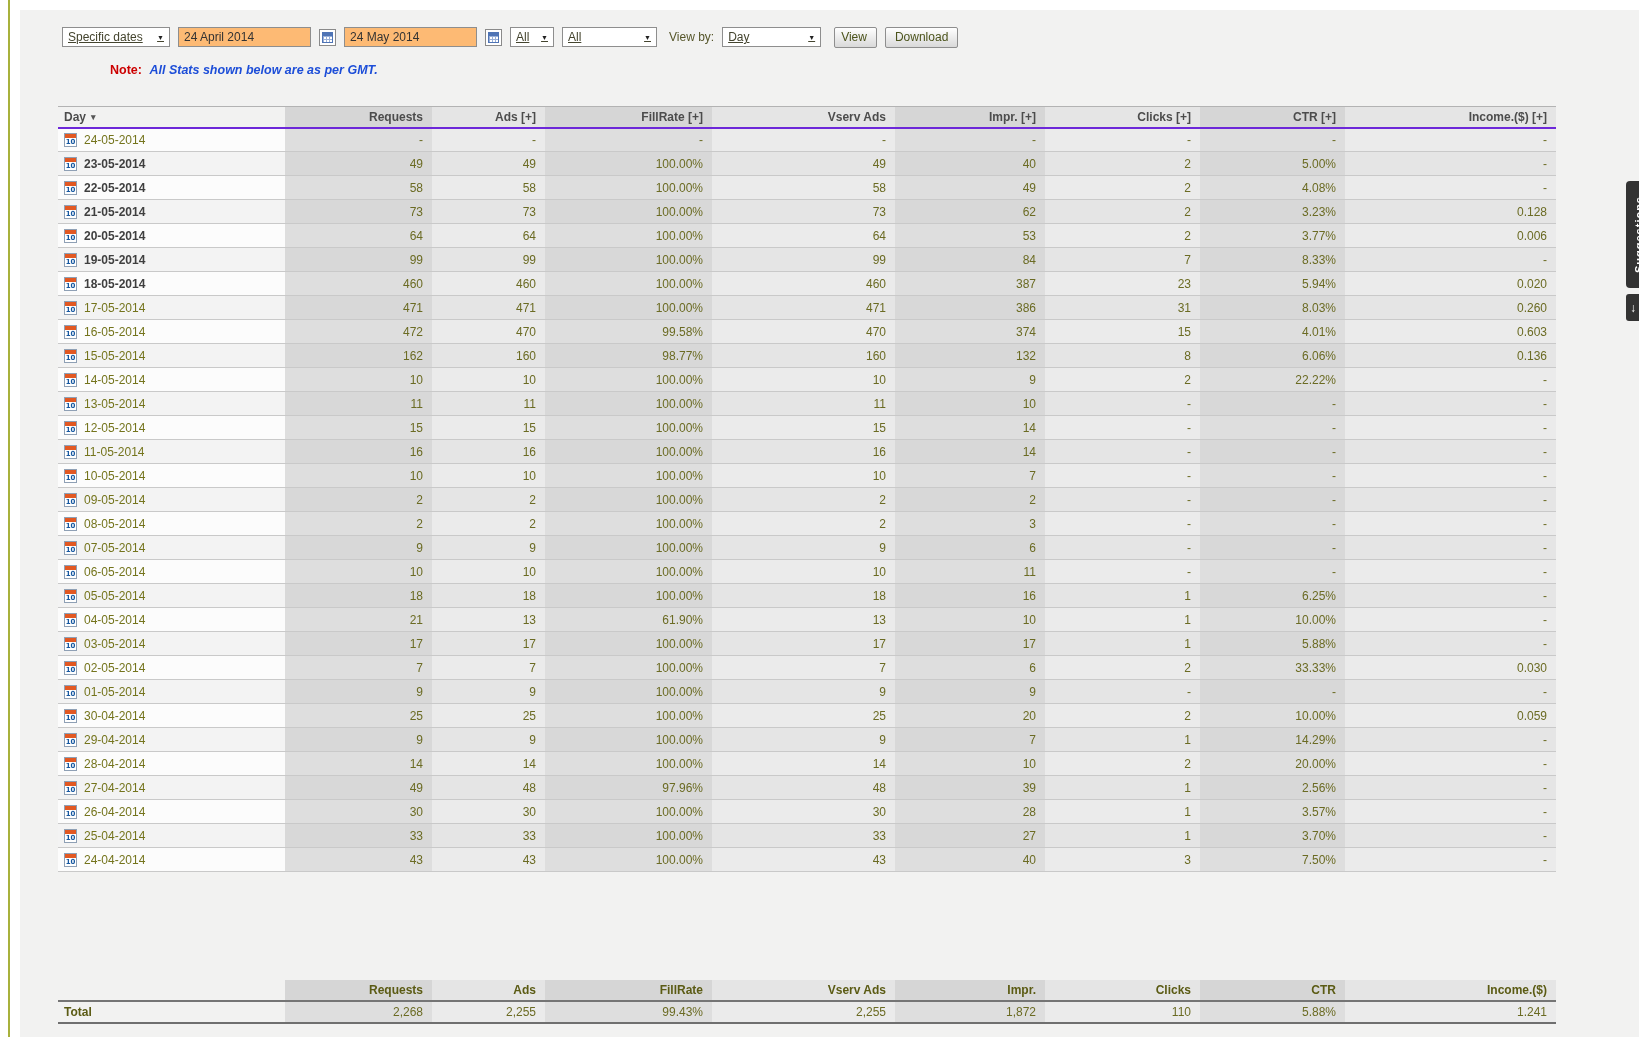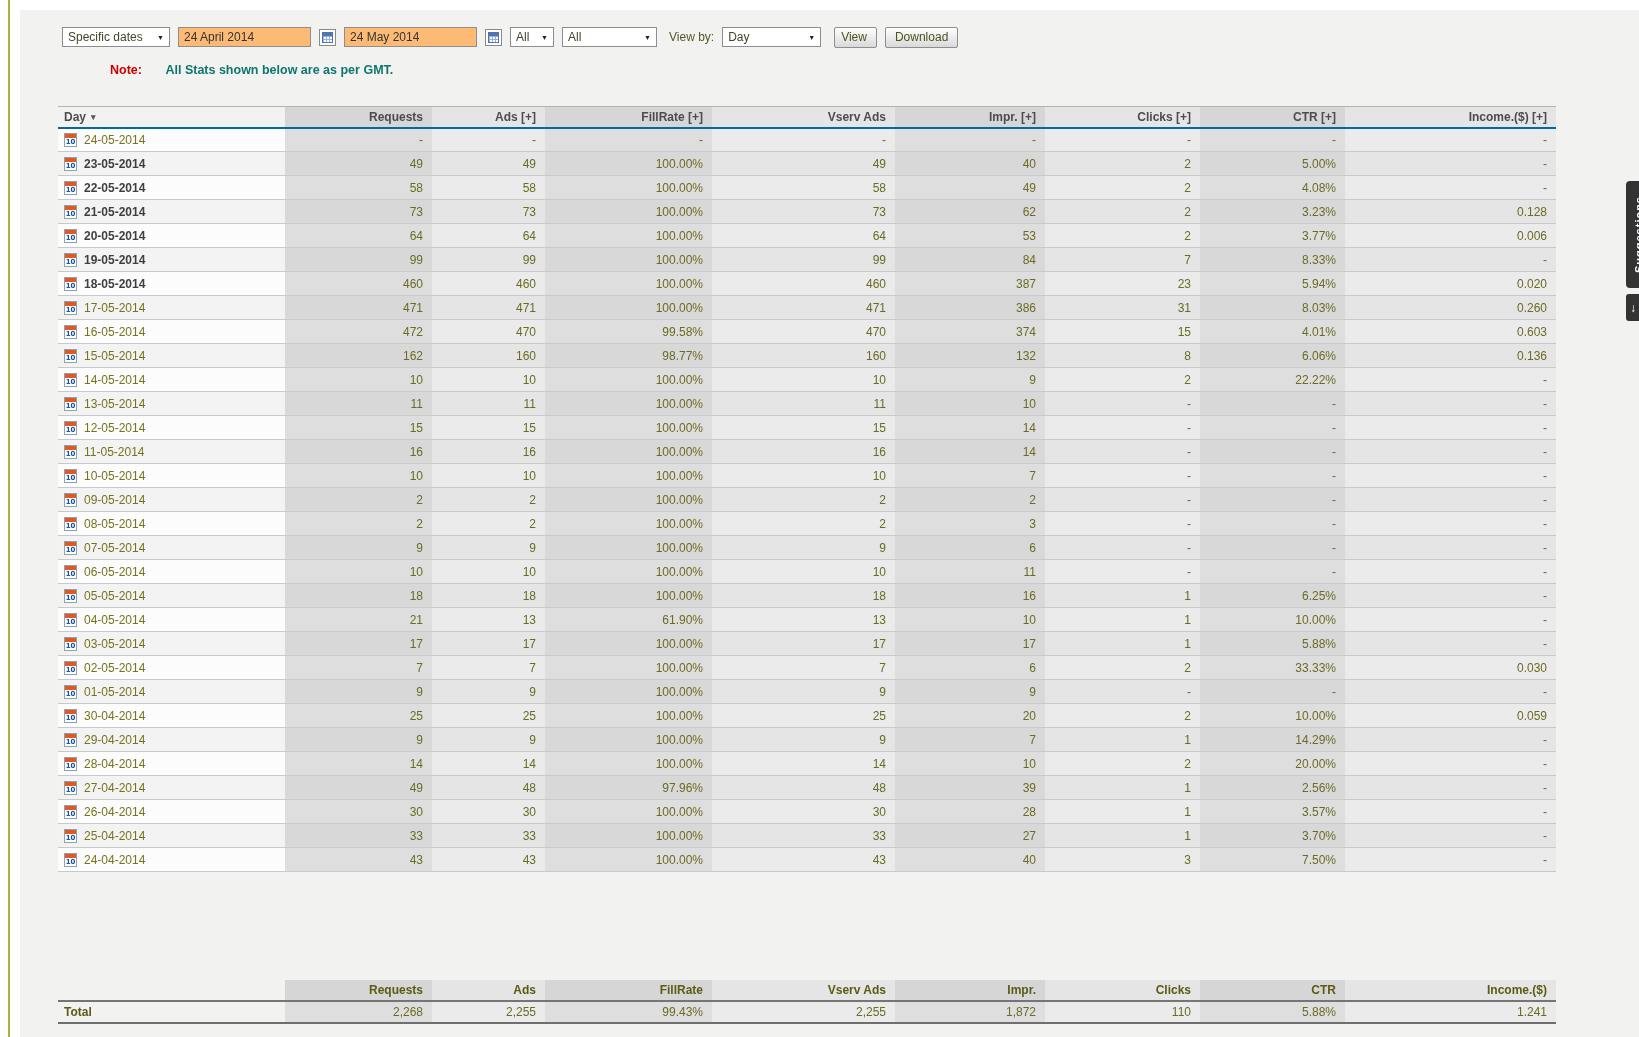--- a/index.html
+++ b/index.html
@@ -6,21 +6,21 @@
   html,body { width:1639px; height:1037px; overflow:hidden; background:#ffffff;
               font-family:"Liberation Sans", sans-serif; position:relative; }
 
   .left-rule { position:absolute; left:8px; top:0; bottom:0; width:2px; background:#a8b13c; }
 
   .panel { position:absolute; left:20px; top:10px; width:1619px; height:1027px; background:#f2f2f1; }
 
   
   .toolbar { position:absolute; left:42px; top:16px; height:22px; display:flex; align-items:center; gap:8px; }
   .sel { display:inline-flex; align-items:center; justify-content:space-between; background:#fff;
-         border:1px solid #8e8e8e; height:20px; padding:0 5px; font-size:12px; color:#44442e; cursor:default; }
+         border:1px solid #8e8e8e; height:20px; padding:0 5px; font-size:12px; color:#44442e; cursor:default;text-decoration:underline; }
   .sel .arr { font-size:7px; color:#222; margin-left:8px; }
   .w-specific { width:108px; }
   .w-all1 { width:44px; }
   .w-all2 { width:95px; }
   .w-day  { width:99px; }
   .datein { height:20px; border:1px solid #8e8e8e; font:12px "Liberation Sans",sans-serif; color:#333;
             padding:0 5px; width:133px; background:#fdba74; }
   .calbtn { width:17px; height:17px; border:1px solid #8a8a8a; background:#fff; display:flex;
             align-items:center; justify-content:center; padding:0; cursor:pointer; }
   .calgrid { width:11px; height:11px; border:1px solid #4f74b5;
@@ -28,33 +28,33 @@
                          repeating-linear-gradient(to right, #9ab0d8 0 1px, rgba(0,0,0,0) 1px 3px),
                          repeating-linear-gradient(to bottom, #9ab0d8 0 1px, rgba(0,0,0,0) 1px 3px); }
   .viewby { font-size:12px; color:#56562a; margin-left:4px; }
   .tbtn { height:21px; background:linear-gradient(#ffffff,#d9d9d9); border:1px solid #8e8e8e;
           border-radius:2px; font:12px "Liberation Sans",sans-serif; color:#4c541c; padding:0 9px; cursor:pointer; }
   .tbtn.mleft { margin-left:5px;padding-left:6px; }
 
   
   .note { position:absolute; left:42px; top:53px; font-size:12.5px; }
   .note .pfx { color:#cc0000; font-weight:bold;padding-left:48px; }
-  .note .txt { color:#0f766e; font-weight:bold; margin-left:20px; }
+  .note .txt { color:#1d4ed8; font-weight:bold; font-style:italic; margin-left:4px; }
 
   
   table { border-collapse:collapse; table-layout:fixed; width:1498px; font-size:12px; }
   .main-table  { position:absolute; left:38px; top:96px; }
   .total-table { position:absolute; left:38px; top:970px; }
 
   col.c0 { width:227px; } col.c1 { width:147px; } col.c2 { width:113px; }
   col.c3 { width:167px; } col.c4 { width:183px; } col.c5 { width:150px; }
   col.c6 { width:155px; } col.c7 { width:145px; } col.c8 { width:211px; }
 
   th { height:21px; font-weight:bold; color:#4c4c4c; text-align:right; padding-right:9px;
-       border-top:1px solid #b3b3b3; border-bottom:2px solid #0369a1; white-space:nowrap; }
+       border-top:1px solid #b3b3b3; border-bottom:2px solid #6d28d9; white-space:nowrap; }
   th.day { text-align:left; padding-left:6px; background:transparent; }
   th.dark { background:#d6d6d6; }
   th.light { background:#e5e5e5;padding-left:11px; }
   .sorticon { font-size:9px; color:#555; margin-left:5px; vertical-align:1px; }
 
   td { height:24px; border-bottom:1px solid #c9c9c9; white-space:nowrap; }
   td.num { text-align:right; padding-right:9px; color:#6b6b23; }
   tr:nth-child(odd)  td.day  { background:#fcfcfc; }
   tr:nth-child(even) td.day  { background:#f3f3f3; }
   tr:nth-child(odd)  td.dark { background:#dedede; }

